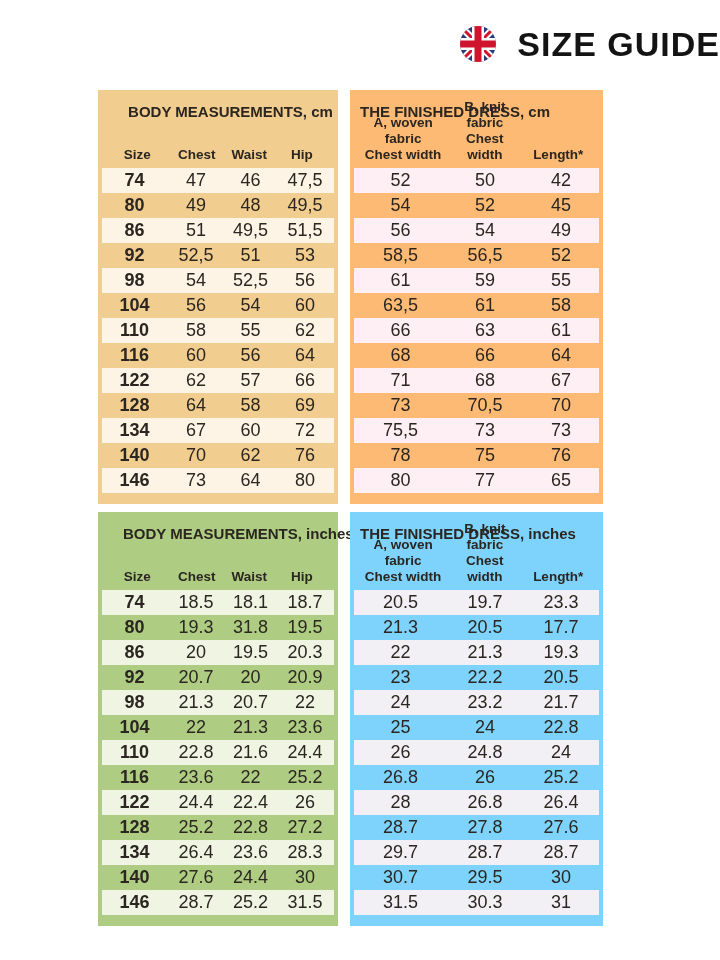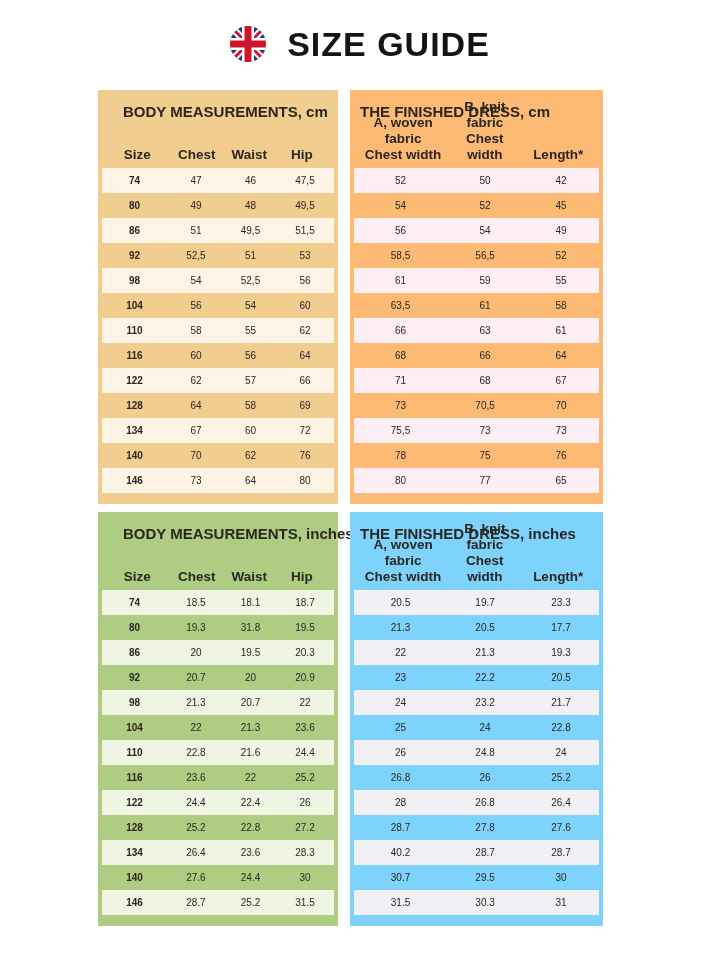--- a/index.html
+++ b/index.html
@@ -2,41 +2,41 @@
 <html><head>
 <meta charset="utf-8">
 <style>
   html,body { margin:0; padding:0; }
   body {
     width:720px; height:960px; background:#ffffff;
     font-family:"Liberation Sans", sans-serif; color:#2b2620;
     overflow:hidden;
   }
   .page-header {
-    display:flex; justify-content:center; align-items:center; gap:21px;
+    display:flex; justify-content:flex-end; align-items:center; gap:21px;
     padding-top:22px; height:44px; margin-bottom:24px;
   }
   .page-title {
     margin:0; font-size:34px; font-weight:bold; letter-spacing:1px; color:#141414;
   }
   .flag { width:36px; height:36px; display:block; }
   .content { margin-left:98px; width:505px; }
   .pair { display:flex; gap:12px; margin-bottom:8px; }
   .table { height:414px; box-sizing:border-box; padding-top:12px; }
   .body-t { width:240px; }
   .dress-t { width:253px; }
   .t-title { font-size:15px; font-weight:bold; height:20px; line-height:20px; white-space:nowrap; }
-  .body-t .t-title { padding-left:25px; }
+  .body-t .t-title { padding-left:25px;text-align:center; }
   .dress-t .t-title { padding-left:10px; }
   .headers {
     height:46px; margin:0 8px; display:flex; align-items:flex-end;
     padding-bottom:5px; box-sizing:border-box;
     font-weight:bold; font-size:13.5px; line-height:16px;
   }
-  .rows .row { height:25px; margin:0 4px; display:flex; align-items:center; font-size:10px; }
+  .rows .row { height:25px; margin:0 4px; display:flex; align-items:center; font-size:18px; }
   .rows .row:nth-child(odd) { background:var(--row); }
   .cell { text-align:center; box-sizing:border-box; }
   .cols4 .cell:nth-child(1) { width:28%; }
   .cols4 .cell:nth-child(2) { width:25%; }
   .cols4 .cell:nth-child(3) { width:22%; }
   .cols4 .cell:nth-child(4) { width:25%; }
   .cols4 .rows .cell:nth-child(1) { font-weight:bold; }
   .cols3 .cell:nth-child(1) { width:38%; }
   .cols3 .cell:nth-child(2) { width:31%; }
   .cols3 .cell:nth-child(3) { width:31%; }
@@ -410,21 +410,21 @@
             <div class="cell">28</div>
             <div class="cell">26.8</div>
             <div class="cell">26.4</div>
           </div>
           <div class="row">
             <div class="cell">28.7</div>
             <div class="cell">27.8</div>
             <div class="cell">27.6</div>
           </div>
           <div class="row">
-            <div class="cell">40.2</div>
+            <div class="cell">29.7</div>
             <div class="cell">28.7</div>
             <div class="cell">28.7</div>
           </div>
           <div class="row">
             <div class="cell">30.7</div>
             <div class="cell">29.5</div>
             <div class="cell">30</div>
           </div>
           <div class="row">
             <div class="cell">31.5</div>

